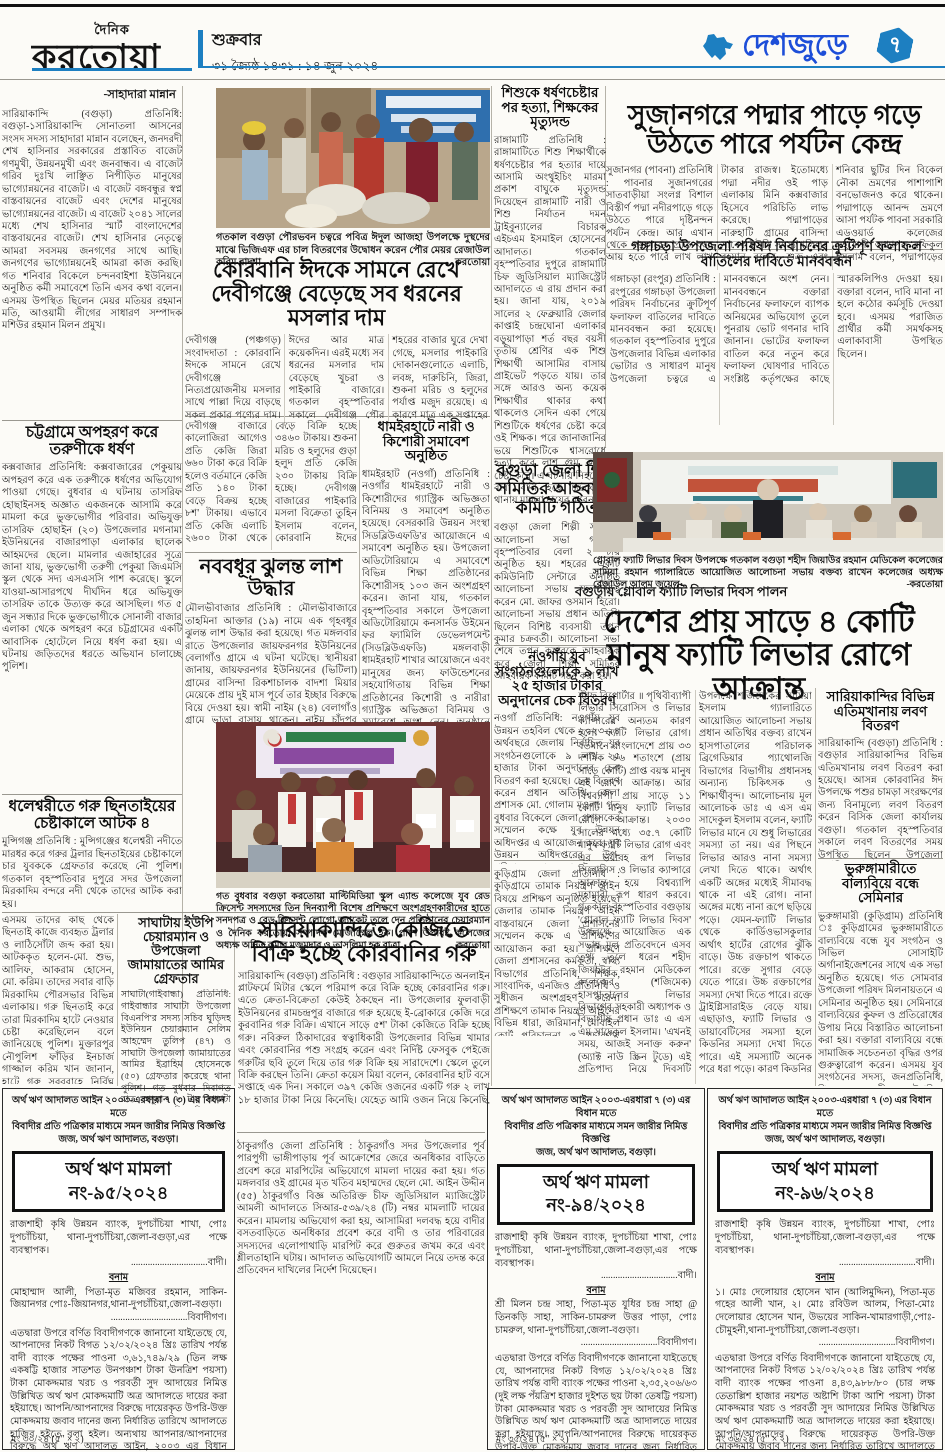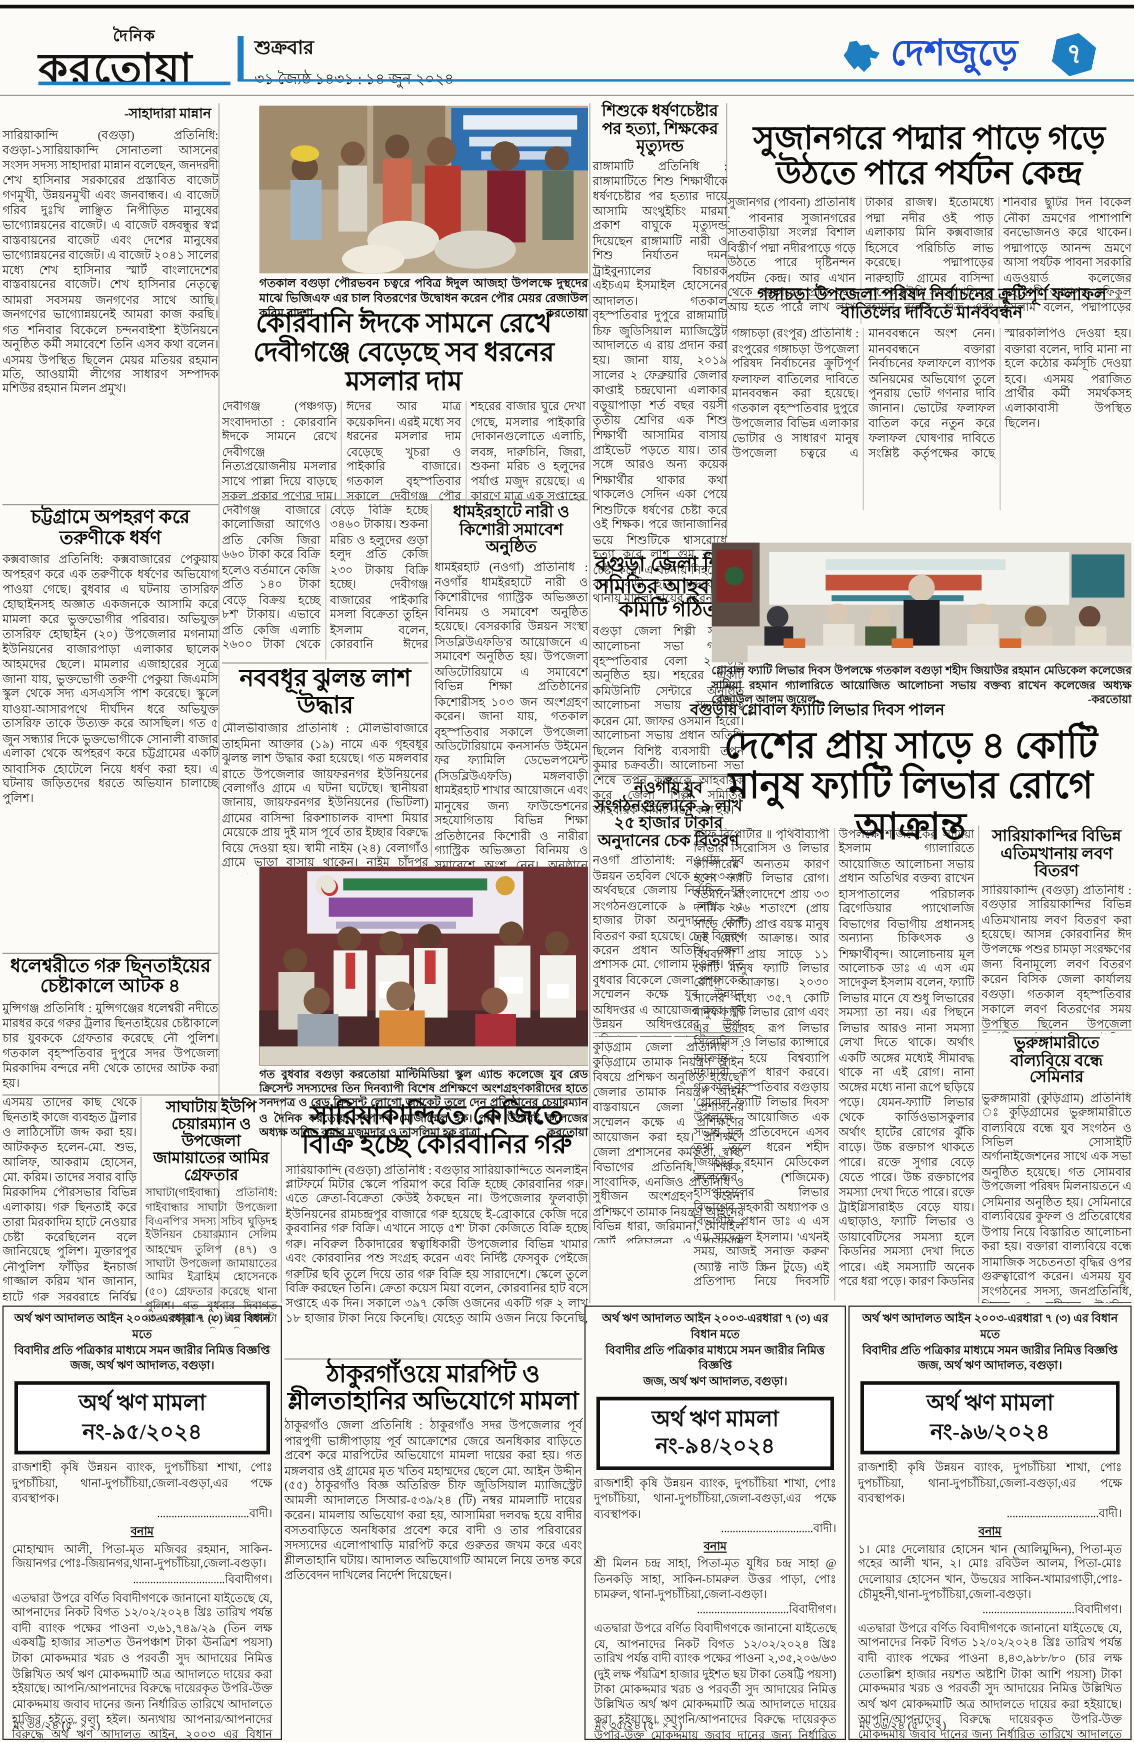--- a/index.html
+++ b/index.html
@@ -279,21 +279,20 @@
     <h2 class="h12">সাঘাটায় ইউপি চেয়ারম্যান ও উপজেলা জামায়াতের আমির গ্রেফতার</h2>
     <div class="body" style="margin-top:3px;font-size:9.2px;height:118px;overflow:hidden;">সাঘাটা(গাইবান্ধা) প্রতিনিধি: গাইবান্ধার সাঘাটা উপজেলা বিএনপি'র সদস্য সচিব ঘুড়িদহ ইউনিয়ন চেয়ারম্যান সেলিম আহম্মেদ তুলিপ (৪৭) ও সাঘাটা উপজেলা জামায়াতের আমির ইব্রাহিম হোসেনকে (৫০) গ্রেফতার করেছে থানা পুলিশ। গত বুধবার দিবাগত রাত অনুমান ২ টায় সাঘাটা বাজার সংলগ্ন নিজ নিজ বাসা থেকে তাদের গ্রেফতার করা হয়। সাঘাটা থানার অফিসার ইনচার্জ নজমুল হক প্রেরিত বিজ্ঞপ্তিতে জানান, তারা দু'জনই এজাহারভুক্ত নিয়মিত মামলার আসামি। দীর্ঘদিন আগে উচ্চ আদালত থেকে জামিন হলেও নিম্ন আদালত থেকে জামিন না হওয়ায় তাদের গ্রেফতার করা হয়। উল্লেখ্য, গ্রেফতারকৃতদের বিরুদ্ধে সাঘাটা থানায় মামলা রয়েছে।</div>
   </article>
 
   <article class="abs" style="left:238px;top:918px;width:252px;height:212px;">
     <h2 class="h22">সারিয়াকান্দিতে কেজিতে বিক্রি হচ্ছে কোরবানির গরু</h2>
     <div class="body" style="margin-top:4px;height:134px;overflow:hidden;">সারিয়াকান্দি (বগুড়া) প্রতিনিধি : বগুড়ার সারিয়াকান্দিতে অনলাইন প্লাটফর্মে মিটার স্কেলে পরিমাপ করে বিক্রি হচ্ছে কোরবানির গরু। এতে ক্রেতা-বিক্রেতা কেউই ঠকছেন না। উপজেলার ফুলবাড়ী ইউনিয়নের রামচন্দ্রপুর বাজারে গরু হয়েছে ই-ব্রোকারে কেজি দরে কুরবানির গরু বিক্রি। এখানে সাড়ে ৫শ' টাকা কেজিতে বিক্রি হচ্ছে গরু। নবিরুল ঠিকাদারের স্বত্বাধিকারী উপজেলার বিভিন্ন খামার এবং কোরবানির পশু সংগ্রহ করেন এবং নির্দিষ্ট ফেসবুক পেইজে গরুটির ছবি তুলে দিয়ে তার গরু বিক্রি হয় সারাদেশে। স্কেলে তুলে বিক্রি করছেন তিনি। ক্রেতা কয়েস মিয়া বলেন, কোরবানির হাট বসে সপ্তাহে এক দিন। সকালে ৩৯৭ কেজি ওজনের একটি গরু ২ লাখ ১৮ হাজার টাকা নিয়ে কিনেছি। যেহেতু আমি ওজন নিয়ে কিনেছি, তাই ঠকা বা জেতার কোনও চিন্তা আমার নেই। তাছাড়া বাজারে দালালদের খপ্পরেও পড়তে হচ্ছে না। উপজেলা প্রাণিসম্পদ কর্মকর্তা ডা. শাহ আলম বলেন, এটা নিশ্চয়ই একটি ভালো উদ্যোগ। এ পদ্ধতিতে গরু বেচাকেনায় ক্রেতারা ঠকছেন না।</div>
   </article>
 
   <article class="abs" style="left:237px;top:1136px;width:248px;height:312px;">
-    <h2 class="h20">ঠাকুরগাঁওয়ে মারপিট ও শ্লীলতাহানির অভিযোগে মামলা</h2>
     <div class="body" style="margin-top:4px;">ঠাকুরগাঁও জেলা প্রতিনিধি : ঠাকুরগাঁও সদর উপজেলার পূর্ব পারপুগী ভাঙ্গীপাড়ায় পূর্ব আক্রোশের জেরে অনধিকার বাড়িতে প্রবেশ করে মারপিটের অভিযোগে মামলা দায়ের করা হয়। গত মঙ্গলবার ওই গ্রামের মৃত খতিব মহাম্মদের ছেলে মো. আইন উদ্দীন (৫৫) ঠাকুরগাঁও বিজ্ঞ অতিরিক্ত চীফ জুডিসিয়াল ম্যাজিস্ট্রেট আমলী আদালতে সিআর-৫৩৯/২৪ (টি) নম্বর মামলাটি দায়ের করেন। মামলায় অভিযোগ করা হয়, আসামিরা দলবদ্ধ হয়ে বাদীর বসতবাড়িতে অনধিকার প্রবেশ করে বাদী ও তার পরিবারের সদস্যদের এলোপাথাড়ি মারপিট করে গুরুতর জখম করে এবং শ্লীলতাহানি ঘটায়। আদালত অভিযোগটি আমলে নিয়ে তদন্ত করে প্রতিবেদন দাখিলের নির্দেশ দিয়েছেন।</div>
   </article>
 
   <article class="abs" style="left:494px;top:650px;width:126px;height:210px;">
     <h2 class="h13">নওগাঁয় যুব সংগঠনগুলোকে ৯ লাখ ২৫ হাজার টাকার অনুদানের চেক বিতরণ</h2>
     <div class="body" style="margin-top:4px;height:152px;overflow:hidden;">নওগাঁ প্রতিনিধি: নওগাঁয় যুব উন্নয়ন তহবিল থেকে ২০২৩-২৪ অর্থবছরে জেলায় নির্বাচিত যুব সংগঠনগুলোকে ৯ লাখ ২৫ হাজার টাকা অনুদানের চেক বিতরণ করা হয়েছে। চেক বিতরণ করেন প্রধান অতিথি জেলা প্রশাসক মো. গোলাম মওলা। গত বুধবার বিকেলে জেলা প্রশাসকের সম্মেলন কক্ষে যুব উন্নয়ন অধিদপ্তর এ আয়োজন করে। যুব উন্নয়ন অধিদপ্তরের উপ-পরিচালক মুহাম্মদ আল ইকবালের সভাপতিত্বে অনুষ্ঠানে অন্যান্যের মধ্যে যুব উন্নয়ন অধিদপ্তরের সহকারী পরিচালক খন্দকার মুক্তার আক্তার, সদর যুব উন্নয়ন কর্মকর্তা ইলিয়াস হোসেন প্রমুখ বক্তব্য রাখেন। পরে প্রধান অতিথি জেলার ১৮টি যুব সংগঠনের চেক বিতরণ করেন।</div>
   </article>
 
   <article class="abs" style="left:494px;top:864px;width:126px;height:220px;">
     <div class="body" style="margin-top:4px;height:168px;overflow:hidden;">কুড়িগ্রাম জেলা প্রতিনিধি : কুড়িগ্রামে তামাক নিয়ন্ত্রণ আইন বিষয়ে প্রশিক্ষণ অনুষ্ঠিত হয়েছে। জেলার তামাক নিয়ন্ত্রণ আইন বাস্তবায়নে জেলা প্রশাসনের সম্মেলন কক্ষে এ প্রশিক্ষণের আয়োজন করা হয়। প্রশিক্ষণে জেলা প্রশাসনের কর্মকর্তা, স্বাস্থ্য বিভাগের প্রতিনিধি, শিক্ষক, সাংবাদিক, এনজিও প্রতিনিধি ও সুধীজন অংশগ্রহণ করেন। প্রশিক্ষণে তামাক নিয়ন্ত্রণ আইনের বিভিন্ন ধারা, জরিমানা, মোবাইল কোর্ট পরিচালনা ও প্রচারণার বিষয়ে আলোচনা করা হয়। বক্তারা জনসমাগমস্থলে ধূমপান বন্ধে সবাইকে এগিয়ে আসার আহবান জানান।</div>

